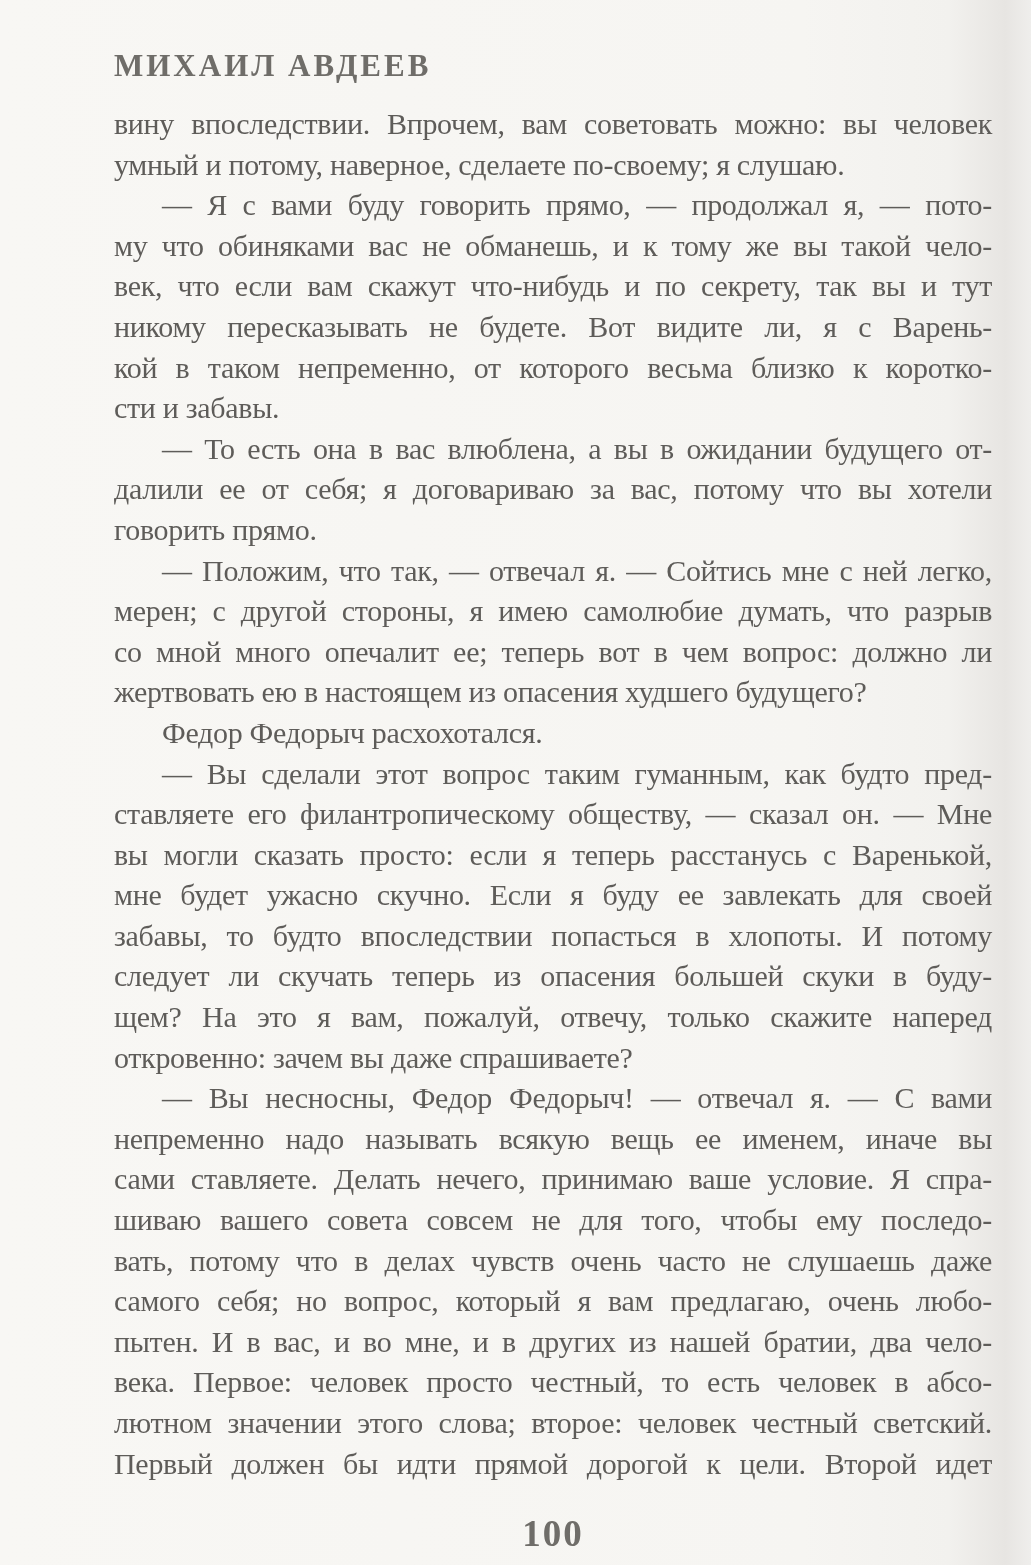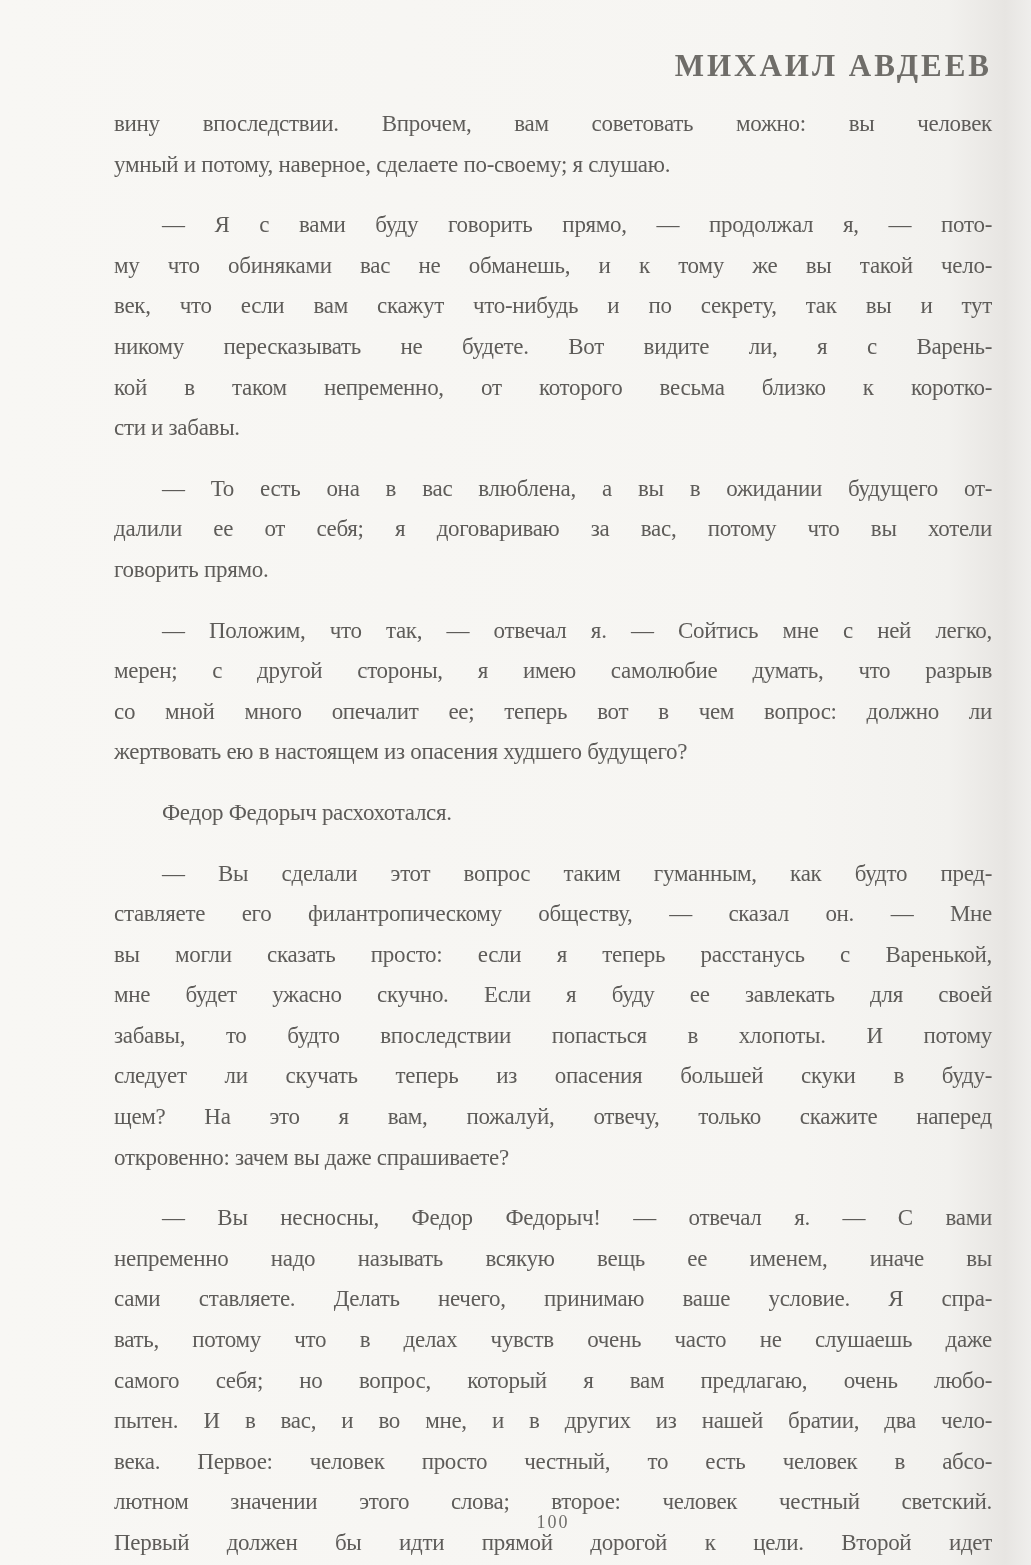--- a/index.html
+++ b/index.html
@@ -26,57 +26,56 @@
     left: 114px;
     top: 0;
     width: 878px;
     height: 100%;
   }
   .running-header {
     position: absolute;
     top: 48px;
     left: 0;
     width: 100%;
-    text-align: right;
+    text-align: left;
     font-size: 31px;
     font-weight: 700;
     letter-spacing: 3px;
     color: #6f6d69;
   }
   .body-text {
     position: absolute;
     top: 104px;
     left: 0;
     width: 100%;
     color: #5e5c59;
   }
   .line {
-    font-size: 23px;
+    font-size: 30px;
     line-height: 40.6px;
     letter-spacing: -0.3px;
     white-space: nowrap;
     text-align: justify;
     text-align-last: justify;
     text-justify: inter-word;
   }
   .line.indent {
     padding-left: 48px;
-    margin-top: 20px;
   }
   .line.end {
     text-align-last: left;
   }
   .page-number {
     position: absolute;
     top: 1512px;
     left: 0;
     width: 100%;
     text-align: center;
-    font-size: 18px;
-    font-weight: 400;
+    font-size: 37px;
+    font-weight: 700;
     letter-spacing: 2px;
     color: #6f6d69;
   }
 </style>
 </head>
 <body>
 
 <div class="page">
   <div class="content">
     <div class="running-header">МИХАИЛ АВДЕЕВ</div>
@@ -101,20 +100,21 @@
         <div class="line">ставляете его филантропическому обществу, — сказал он. — Мне</div>
         <div class="line">вы могли сказать просто: если я теперь расстанусь с Варенькой,</div>
         <div class="line">мне будет ужасно скучно. Если я буду ее завлекать для своей</div>
         <div class="line">забавы, то будто впоследствии попасться в хлопоты. И потому</div>
         <div class="line">следует ли скучать теперь из опасения большей скуки в буду-</div>
         <div class="line">щем? На это я вам, пожалуй, отвечу, только скажите наперед</div>
         <div class="line end">откровенно: зачем вы даже спрашиваете?</div>
         <div class="line indent">— Вы несносны, Федор Федорыч! — отвечал я. — С вами</div>
         <div class="line">непременно надо называть всякую вещь ее именем, иначе вы</div>
         <div class="line">сами ставляете. Делать нечего, принимаю ваше условие. Я спра-</div>
+        <div class="line">шиваю вашего совета совсем не для того, чтобы ему последо-</div>
         <div class="line">вать, потому что в делах чувств очень часто не слушаешь даже</div>
         <div class="line">самого себя; но вопрос, который я вам предлагаю, очень любо-</div>
         <div class="line">пытен. И в вас, и во мне, и в других из нашей братии, два чело-</div>
         <div class="line">века. Первое: человек просто честный, то есть человек в абсо-</div>
         <div class="line">лютном значении этого слова; второе: человек честный светский.</div>
         <div class="line">Первый должен бы идти прямой дорогой к цели. Второй идет</div>
       </div>
     <div class="page-number">100</div>
   </div>
 </div>

